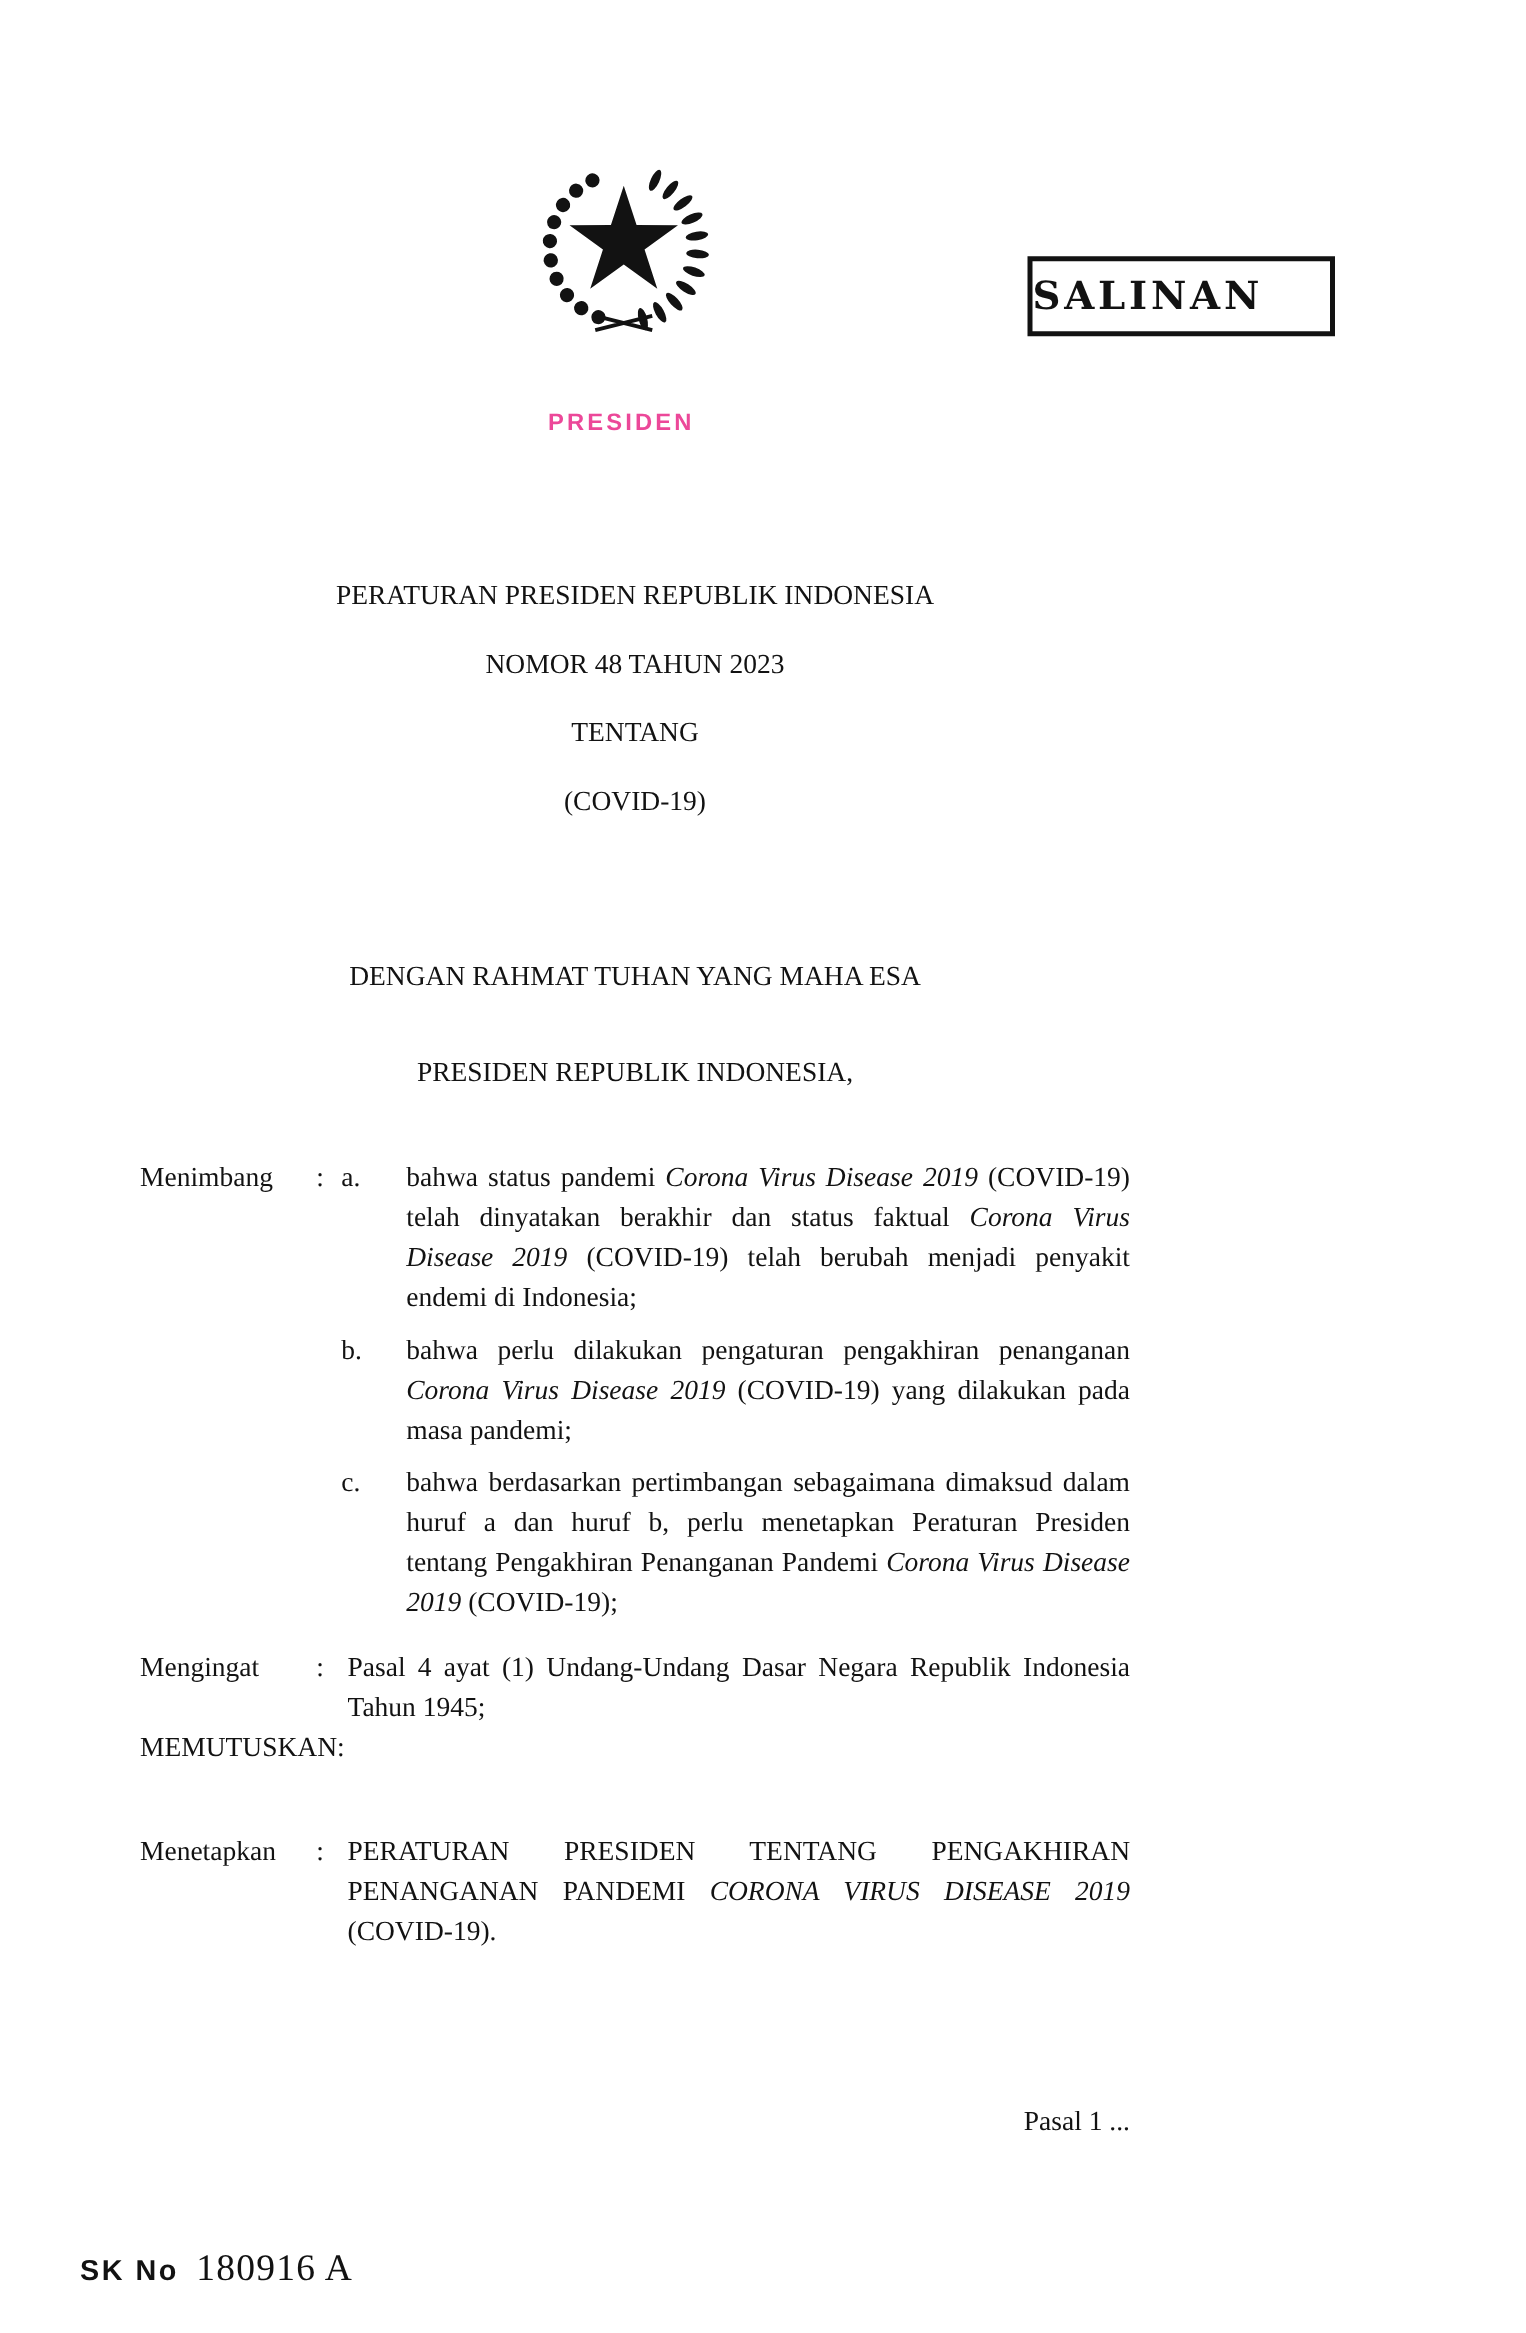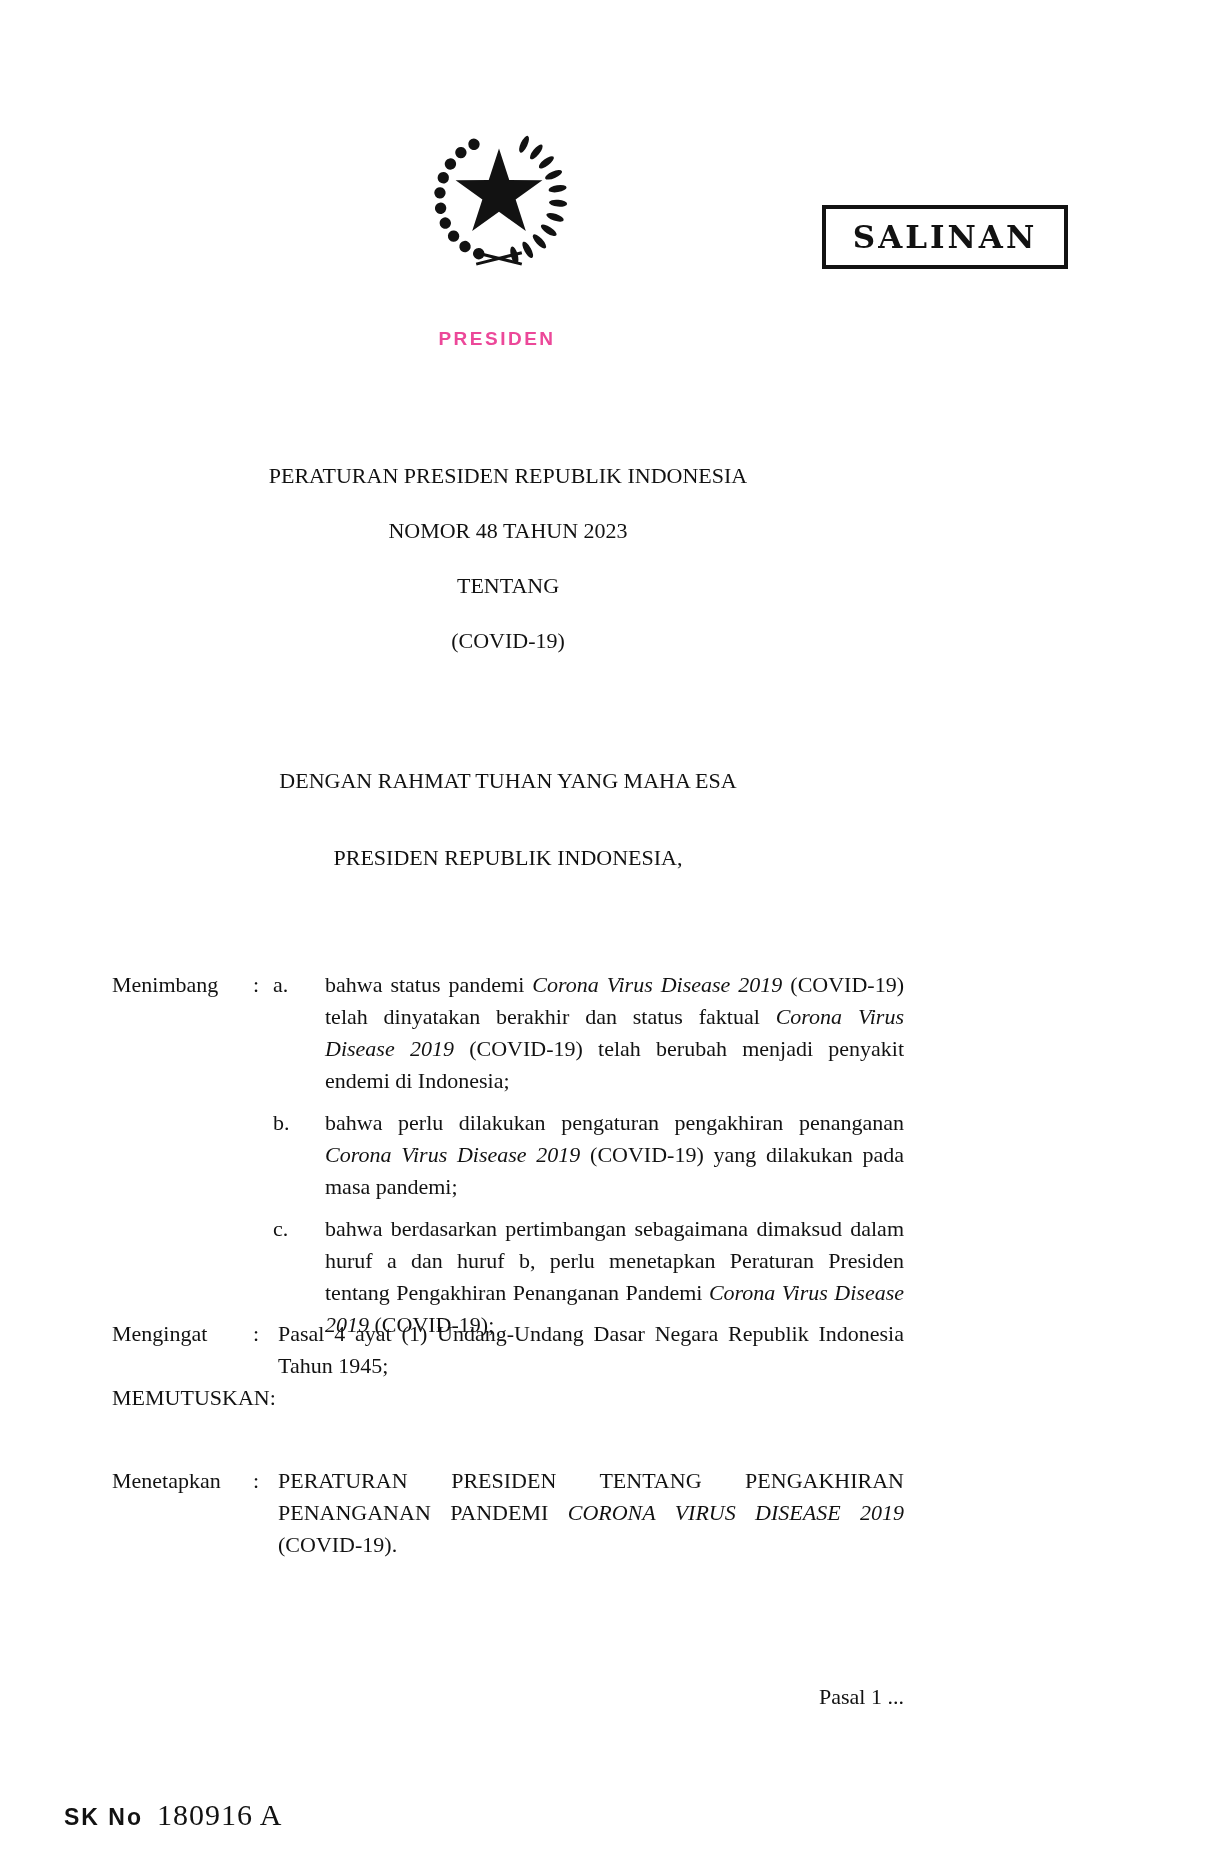--- a/index.html
+++ b/index.html
@@ -6,21 +6,21 @@
   .page {
     position:relative; width:1221px; height:1866px; background:#ffffff;
     color:#121212; font-family:"Liberation Serif", serif; overflow:hidden;
   }
   .abs { position:absolute; }
 
   
   .stamp {
     left:822px; top:205px; width:238px; height:56px;
     border:4px solid #121212;
-    display:flex; align-items:center; justify-content:center;
+    display:flex; align-items:center; justify-content:flex-start;
     font-family:"DejaVu Serif", serif; font-weight:bold;
     font-size:31px; letter-spacing:3px;
   }
 
   
   .emblem { left:423px; top:104px; width:152px; height:188px; }
   .emblem svg { width:100%; height:100%; }
 
   
   .letterhead {
@@ -32,21 +32,21 @@
 
   
   .title   { left:112px; top:450px;  width:792px; text-align:center; font-size:22px; }
   .title .tline { line-height:22px; margin-bottom:33px; white-space:nowrap;margin-top:15px; }
   .invocation { left:112px; top:768px;  width:792px; text-align:center; font-size:22px; }
   .salutation { left:112px; top:845px;  width:792px; text-align:center; font-size:22px; }
   .memutuskan { left:112px; top:1385px; width:792px; font-size:22px; }
 
   
   .section { font-size:22px; line-height:32px; }
-  .menimbang  { left:112px; top:926px;  width:792px;margin-top:43px; }
+  .menimbang  { left:112px; top:926px;  width:792px; }
   .mengingat  { left:112px; top:1318px; width:792px; }
   .menetapkan { left:112px; top:1465px; width:792px; }
   .grid4 { display:grid; grid-template-columns:141px 20px 52px 1fr; row-gap:10px; }
   .grid3 { display:grid; grid-template-columns:141px 25px 1fr; }
   .just { text-align:justify; }
 
   .catchword { left:112px; top:1684px; width:792px; text-align:right; font-size:22px; }
 
   .sk { left:64px; top:1798px; font-size:22px; white-space:nowrap; }
   .sk-label {

